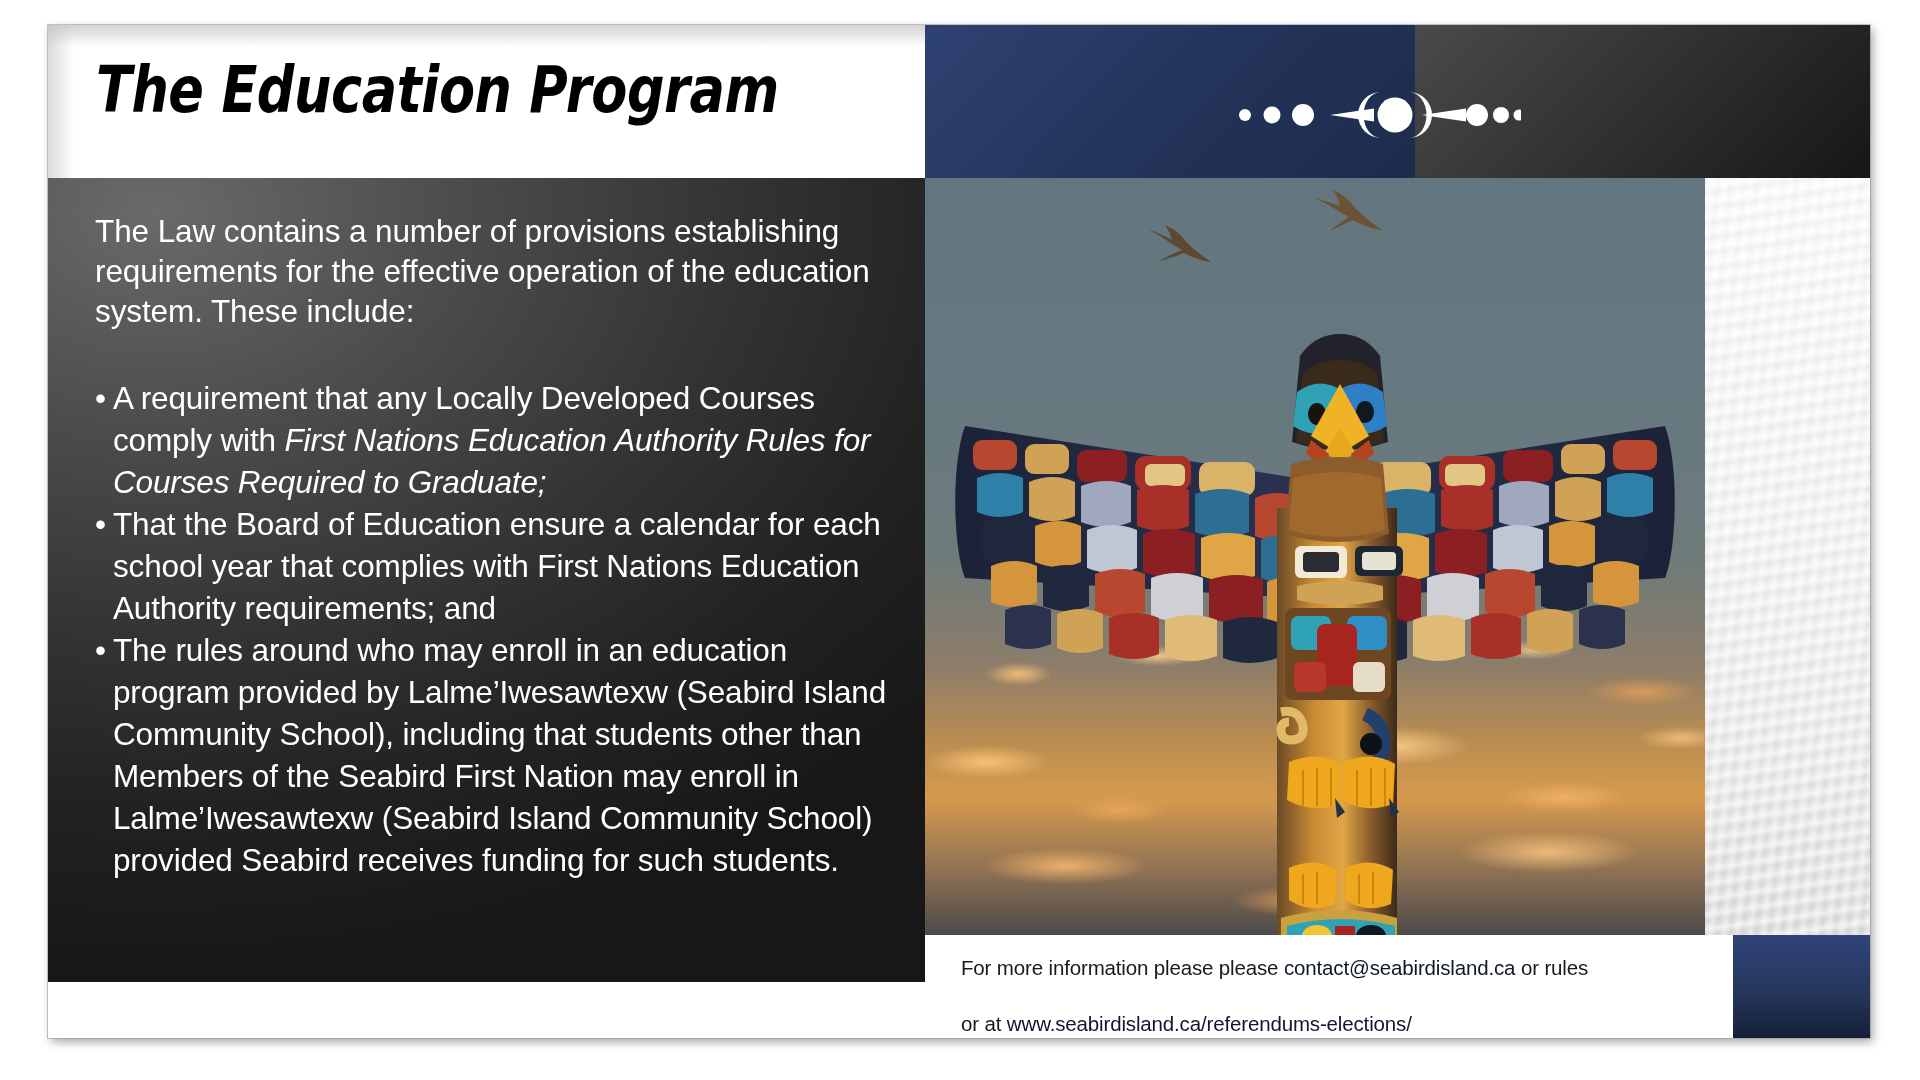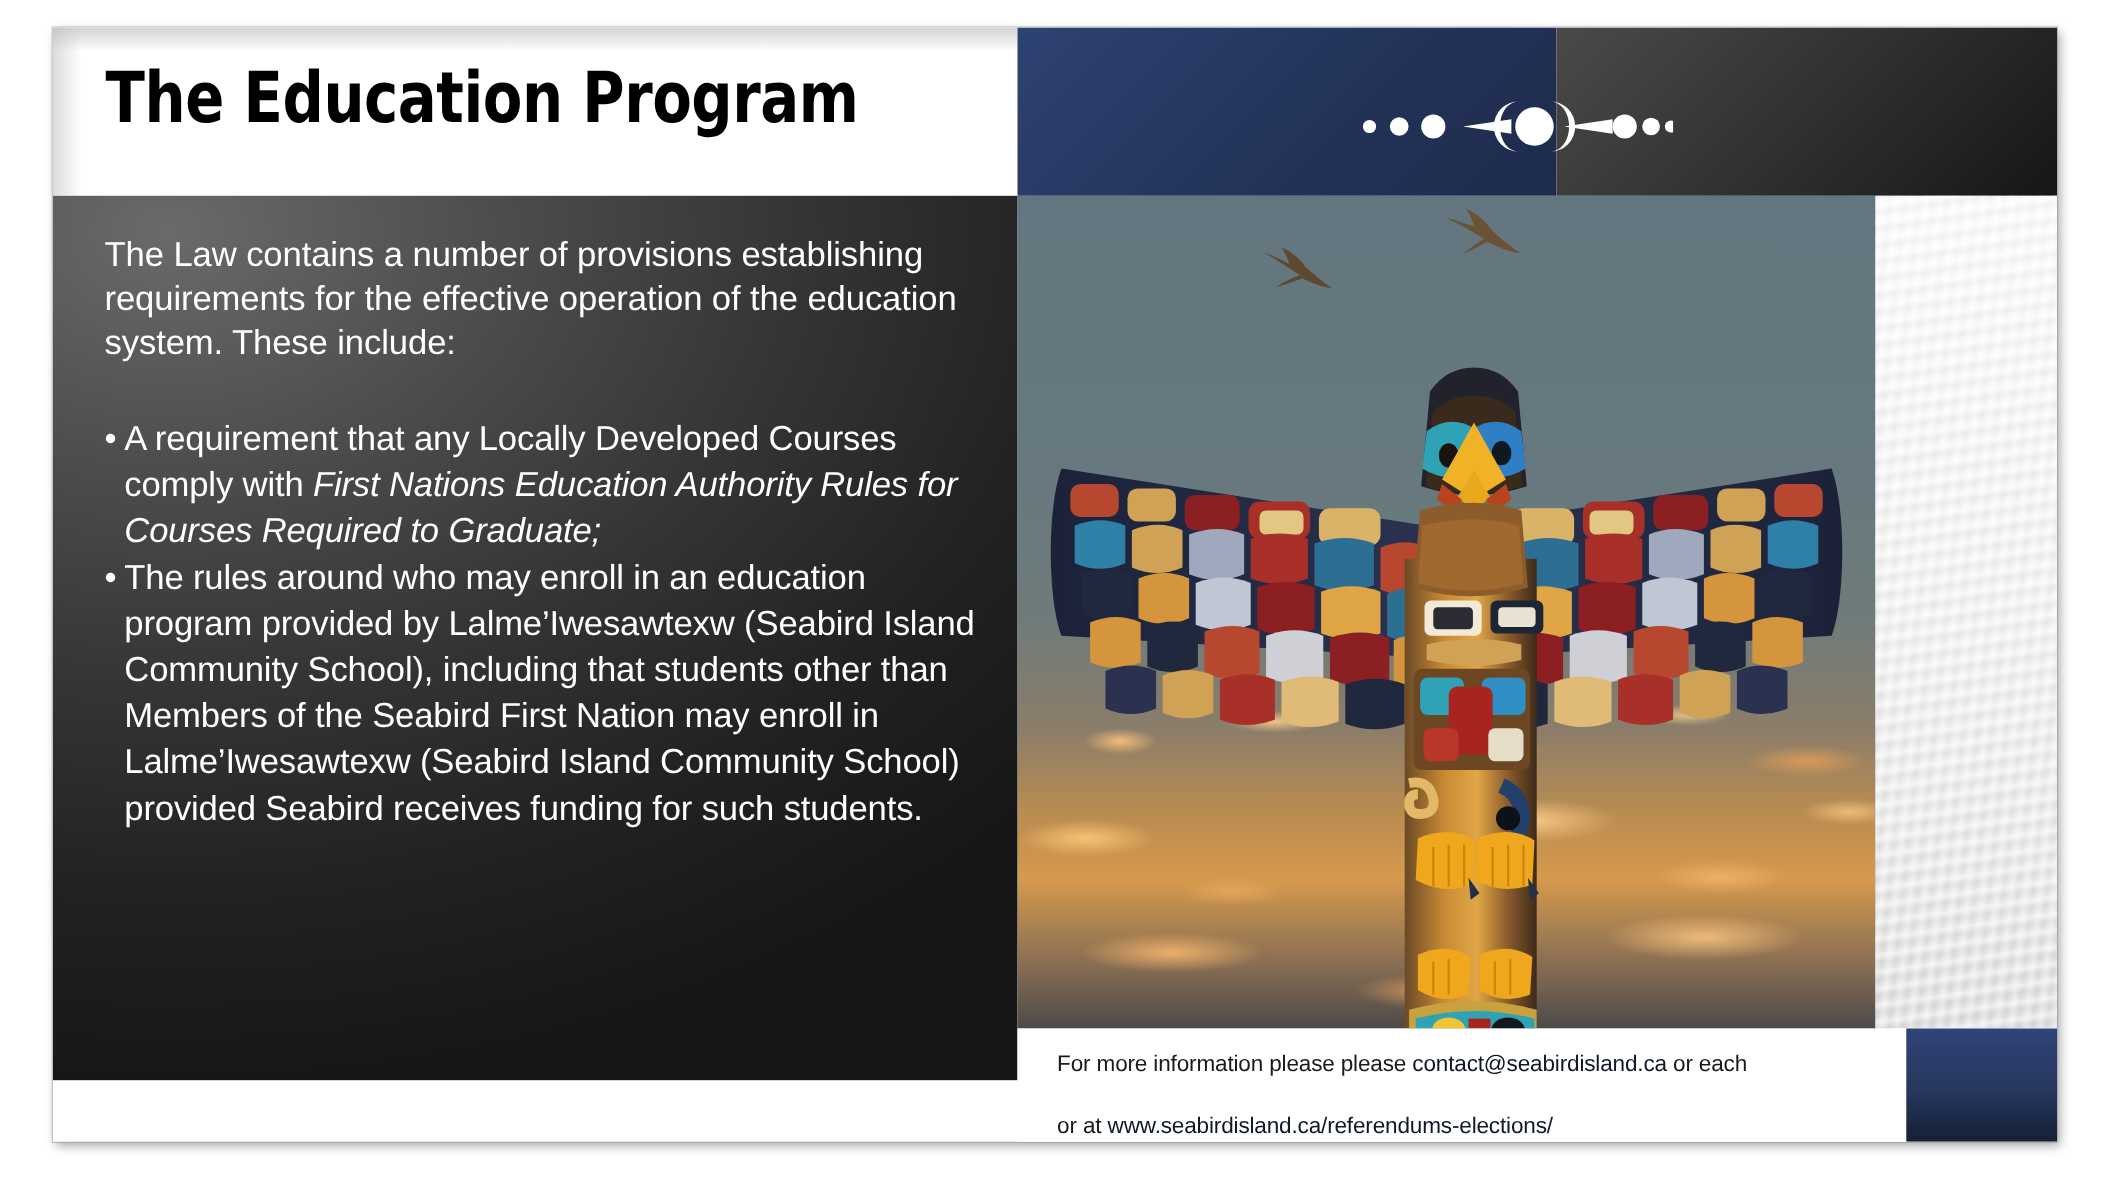--- a/index.html
+++ b/index.html
@@ -36,20 +36,21 @@
   .title-box {
     position: absolute;
     left: 0;
     top: 0;
     width: 877px;
     height: 153px;
     background:
       linear-gradient(90deg, rgba(190,190,190,0.55) 0px, rgba(255,255,255,0) 26px),
       linear-gradient(180deg, rgba(175,175,175,0.55) 0px, rgba(255,255,255,0) 22px),
       #ffffff;
+    font-style: italic;
   }
   .title-text {
     position: absolute;
     left: 48px;
     top: 28px;
     font-family: "DejaVu Sans", sans-serif;
     font-weight: 700;
     font-size: 64px;
     line-height: 74px;
     letter-spacing: -0.5px;
@@ -284,20 +285,21 @@
       </svg>
     </div>
 
     <div class="text-panel">
       <div class="body-wrap">
 
         <div class="intro">The Law contains a number of provisions establishing requirements for the effective operation of the education system.  These include:</div>
 
         <ul class="bullets">
           <li><span>A requirement that any Locally Developed Courses comply with </span><span class="it">First Nations Education Authority Rules for Courses Required to Graduate;</span></li>
+          <li><span>That the Board of Education ensure a calendar for each school year that complies with First Nations Education Authority requirements; and</span></li>
           <li><span>The rules around who may enroll in an education program provided by Lalme’Iwesawtexw (Seabird Island Community School), including that students other than Members of the Seabird First Nation may enroll in Lalme’Iwesawtexw (Seabird Island Community School) provided Seabird receives funding for such students.</span></li>
         </ul>
 
       </div>
     </div>
 
     <div class="photo">
       <div class="sky"></div>
       <div class="cloudband cb1"></div>
       <div class="cloudband cb2"></div>
@@ -474,21 +476,21 @@
         <ellipse cx="392" cy="758" rx="15" ry="11" fill="#f0c534"></ellipse>
         <ellipse cx="446" cy="758" rx="15" ry="11" fill="#121820"></ellipse>
         <rect x="410" y="748" width="20" height="22" fill="#a8241f"></rect>
       </svg>
     </div>
 
     <div class="paper-strip"></div>
 
     <div class="footer">
       <div class="footer-text">
-        <span>For more information please please </span><a class="lnk" href="#" style="text-decoration:none">contact@seabirdisland.ca</a><span> or each</span><br>
+        <span>For more information please please </span><a class="lnk" href="#" style="text-decoration:none">contact@seabirdisland.ca</a><span> or rules</span><br>
         <br>
         <span>or at </span><a class="lnk" href="#" style="text-decoration:none">www.seabirdisland.ca/referendums-elections/</a>
       </div>
     </div>
 
     <div class="footer-right-white"></div>
     <div class="footer-navy"></div>
 
   </div>
 </div>

